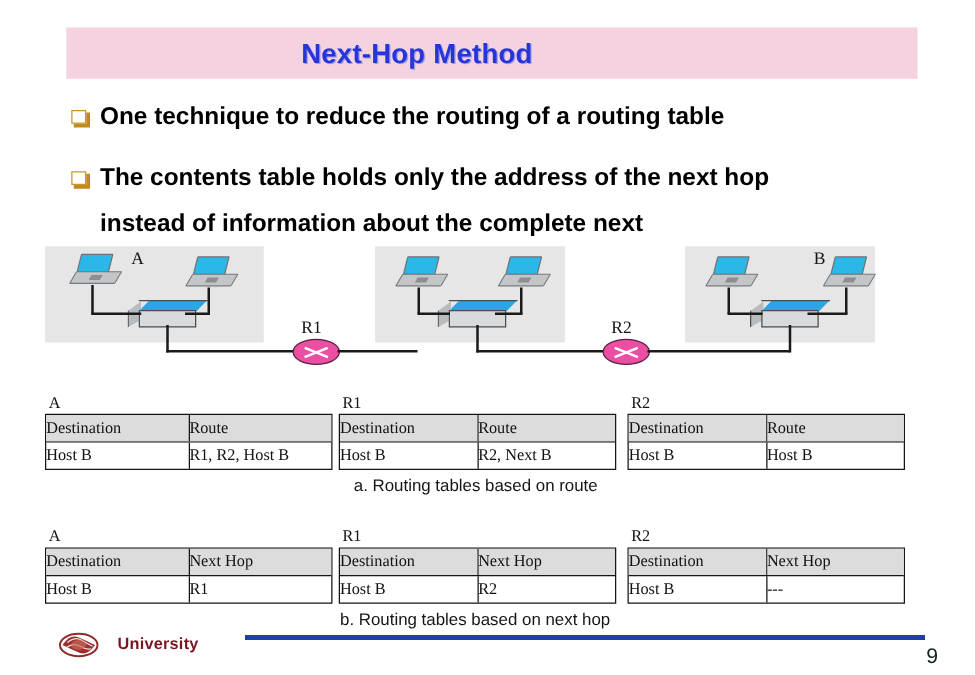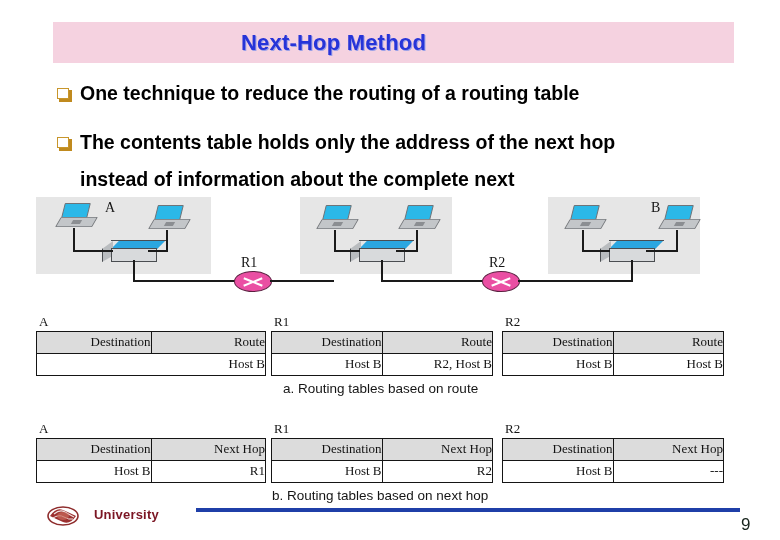--- a/index.html
+++ b/index.html
@@ -135,21 +135,21 @@
   .tbl{
     position:absolute;
     font-family:"Liberation Serif", serif;
     font-size:13px;color:#121212;
     border:1.4px solid #151515;
     background:#fff;
     box-sizing:border-box;
   }
   .tbl .r{display:flex;}
   .tbl .c{
-    flex:1 1 0;text-align:right;
+    flex:1 1 0;text-align:left;
     padding:2px 0 3px 0;
     border-right:1.4px solid #151515;
     box-sizing:border-box;
     white-space:nowrap;
   }
   .tbl .c:last-child{border-right:0;}
   .tbl .head .c{background:#dcdcdc;}
   .tbl .head{border-bottom:1.4px solid #151515;}
   .tbl-label{
     position:absolute;font-family:"Liberation Serif", serif;
@@ -297,32 +297,33 @@
 </div>
 
 <div class="tbl-label" style="left:39px;top:314px;">A</div>
 <div class="tbl" style="left:36px;top:331px;width:230px;">
   <div class="r head">
     <div class="c">Destination</div>
     <div class="c">Route</div>
   </div>
   <div class="r">
     <div class="c">Host B</div>
+    <div class="c">R1, R2, Host B</div>
   </div>
 </div>
 
 <div class="tbl-label" style="left:274px;top:314px;">R1</div>
 <div class="tbl" style="left:271px;top:331px;width:222px;">
   <div class="r head">
     <div class="c">Destination</div>
     <div class="c">Route</div>
   </div>
   <div class="r">
     <div class="c">Host B</div>
-    <div class="c">R2, Host B</div>
+    <div class="c">R2, Next B</div>
   </div>
 </div>
 
 <div class="tbl-label" style="left:505px;top:314px;">R2</div>
 <div class="tbl" style="left:502px;top:331px;width:222px;">
   <div class="r head">
     <div class="c">Destination</div>
     <div class="c">Route</div>
   </div>
   <div class="r">

